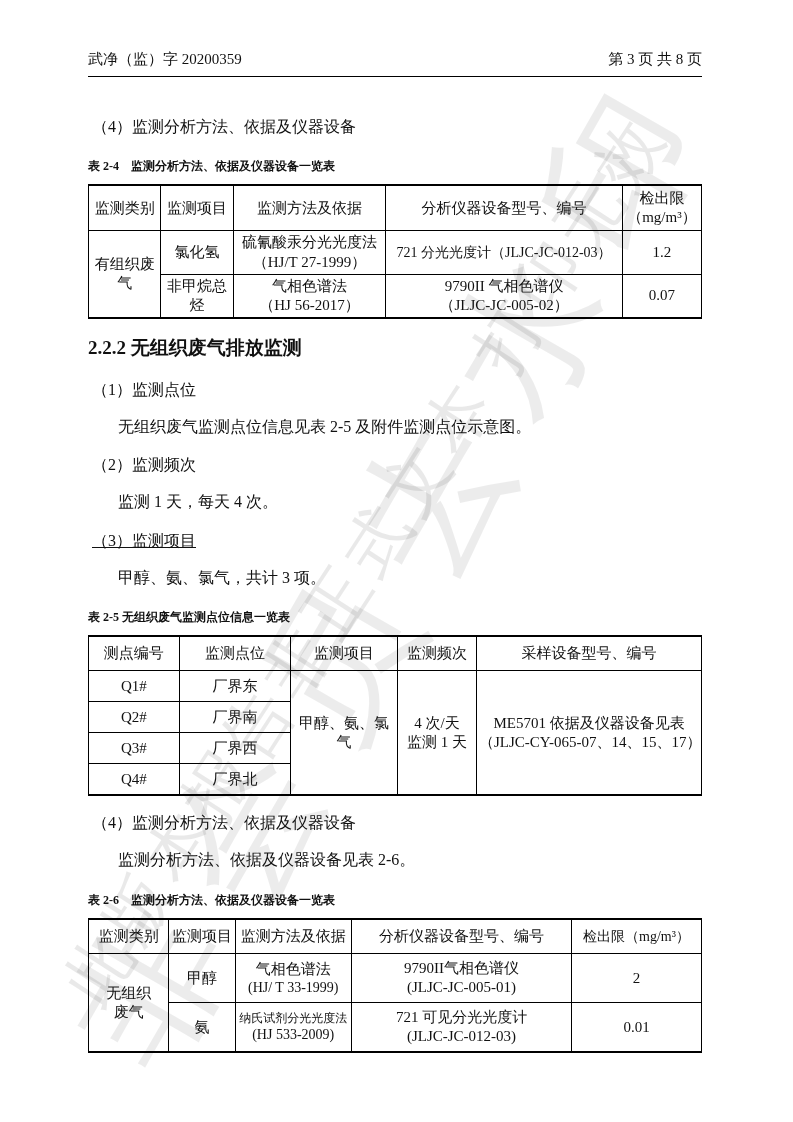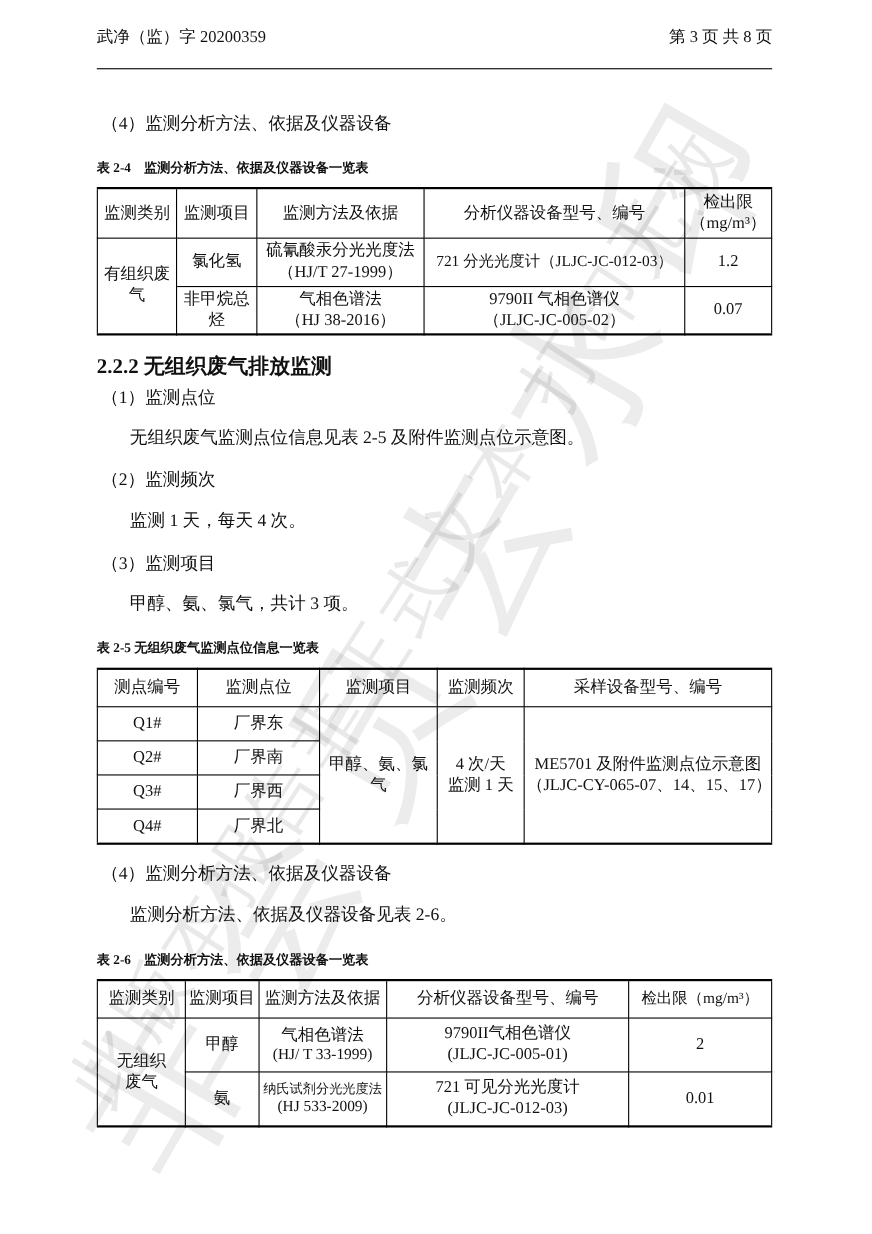--- a/index.html
+++ b/index.html
@@ -21,24 +21,24 @@
   }
   .wm-big{
     left:50%;top:50%;
     transform:translate(-50%,-48%) rotate(-60deg);
     font-size:150px;letter-spacing:38px;
     color:rgba(0,0,0,0.075);
   }
   
   .content{position:absolute;left:88px;top:0;width:614px;z-index:1;}
   .doc-header{
-    margin-top:24px;
+    margin-top:50px;
     display:flex;justify-content:space-between;align-items:flex-end;
     border-bottom:1.5px solid #000;
-    padding-bottom:19px;
+    padding-bottom:7px;
     font-size:15px;
   }
   .para{font-size:16px;line-height:1.3;margin:0;}
   .p-item{margin-top:22px;padding-left:4px;}
   .p-body{margin-top:16px;padding-left:30px;}
   .sec-head{margin-top:17px;font-size:19px;font-weight:bold;padding-left:0;}
   .tbl-title{margin-top:21px;text-align:left;font-size:12px;font-weight:bold;}
   table{
     width:100%;
     border-collapse:collapse;
@@ -111,37 +111,37 @@
           <span class="ln">硫氰酸汞分光光度法</span>
           <span class="ln">（HJ/T 27-1999）</span>
         </td>
         <td class="dr fs-m nowrap">721 分光光度计（JLJC-JC-012-03）</td>
         <td class="dr">1.2</td>
       </tr>
       <tr>
         <td class="dr">非甲烷总烃</td>
         <td class="dr">
           <span class="ln">气相色谱法</span>
-          <span class="ln">（HJ 38-2016）</span>
+          <span class="ln">（HJ 56-2017）</span>
         </td>
         <td class="dr">
           <span class="ln">9790II 气相色谱仪</span>
           <span class="ln">（JLJC-JC-005-02）</span>
         </td>
         <td class="dr">0.07</td>
       </tr>
     </tbody>
       </table>
 
     <p class="para sec-head">2.2.2 无组织废气排放监测</p>
-    <p class="para p-item" style="margin-top:5px;font-family:Liberation Serif, serif;">（1）监测点位</p>
+    <p class="para p-item" style="margin-top:19px;font-family:Liberation Serif, serif;">（1）监测点位</p>
     <p class="para p-body">无组织废气监测点位信息见表 2-5 及附件监测点位示意图。</p>
     <p class="para p-item" style="margin-top:18px;">（2）监测频次</p>
     <p class="para p-body">监测 1 天，每天 4 次。</p>
-    <p class="para p-item" style="margin-top:18px;">（3）监测项目</p>
+    <p class="para p-item" style="margin-top:18px;text-decoration:underline;">（3）监测项目</p>
     <p class="para p-body">甲醇、氨、氯气，共计 3 项。</p>
 
     <p class="para tbl-title">表 2-5 无组织废气监测点位信息一览表</p>
 
     <table class="t25">
       <colgroup>
         <col style="width:14.8%">
           <col style="width:18.2%">
           <col style="width:17.4%">
           <col style="width:12.9%">
@@ -160,21 +160,21 @@
         <td class="dr">厂界东</td>
         <td class="dr" rowspan="4">
           <span class="ln">甲醇、氨、氯</span>
           <span class="ln">气</span>
         </td>
         <td class="dr" rowspan="4">
           <span class="ln">4 次/天</span>
           <span class="ln">监测 1 天</span>
         </td>
         <td class="dr" rowspan="4">
-          <span class="ln">ME5701 及附件监测点位示意图</span>
+          <span class="ln">ME5701 依据及仪器设备见表</span>
           <span class="ln">（JLJC-CY-065-07、14、15、17）</span>
         </td>
       </tr>
       <tr>
         <td class="dr">Q2#</td>
         <td class="dr">厂界南</td>
       </tr>
       <tr>
         <td class="dr">Q3#</td>
         <td class="dr">厂界西</td>

